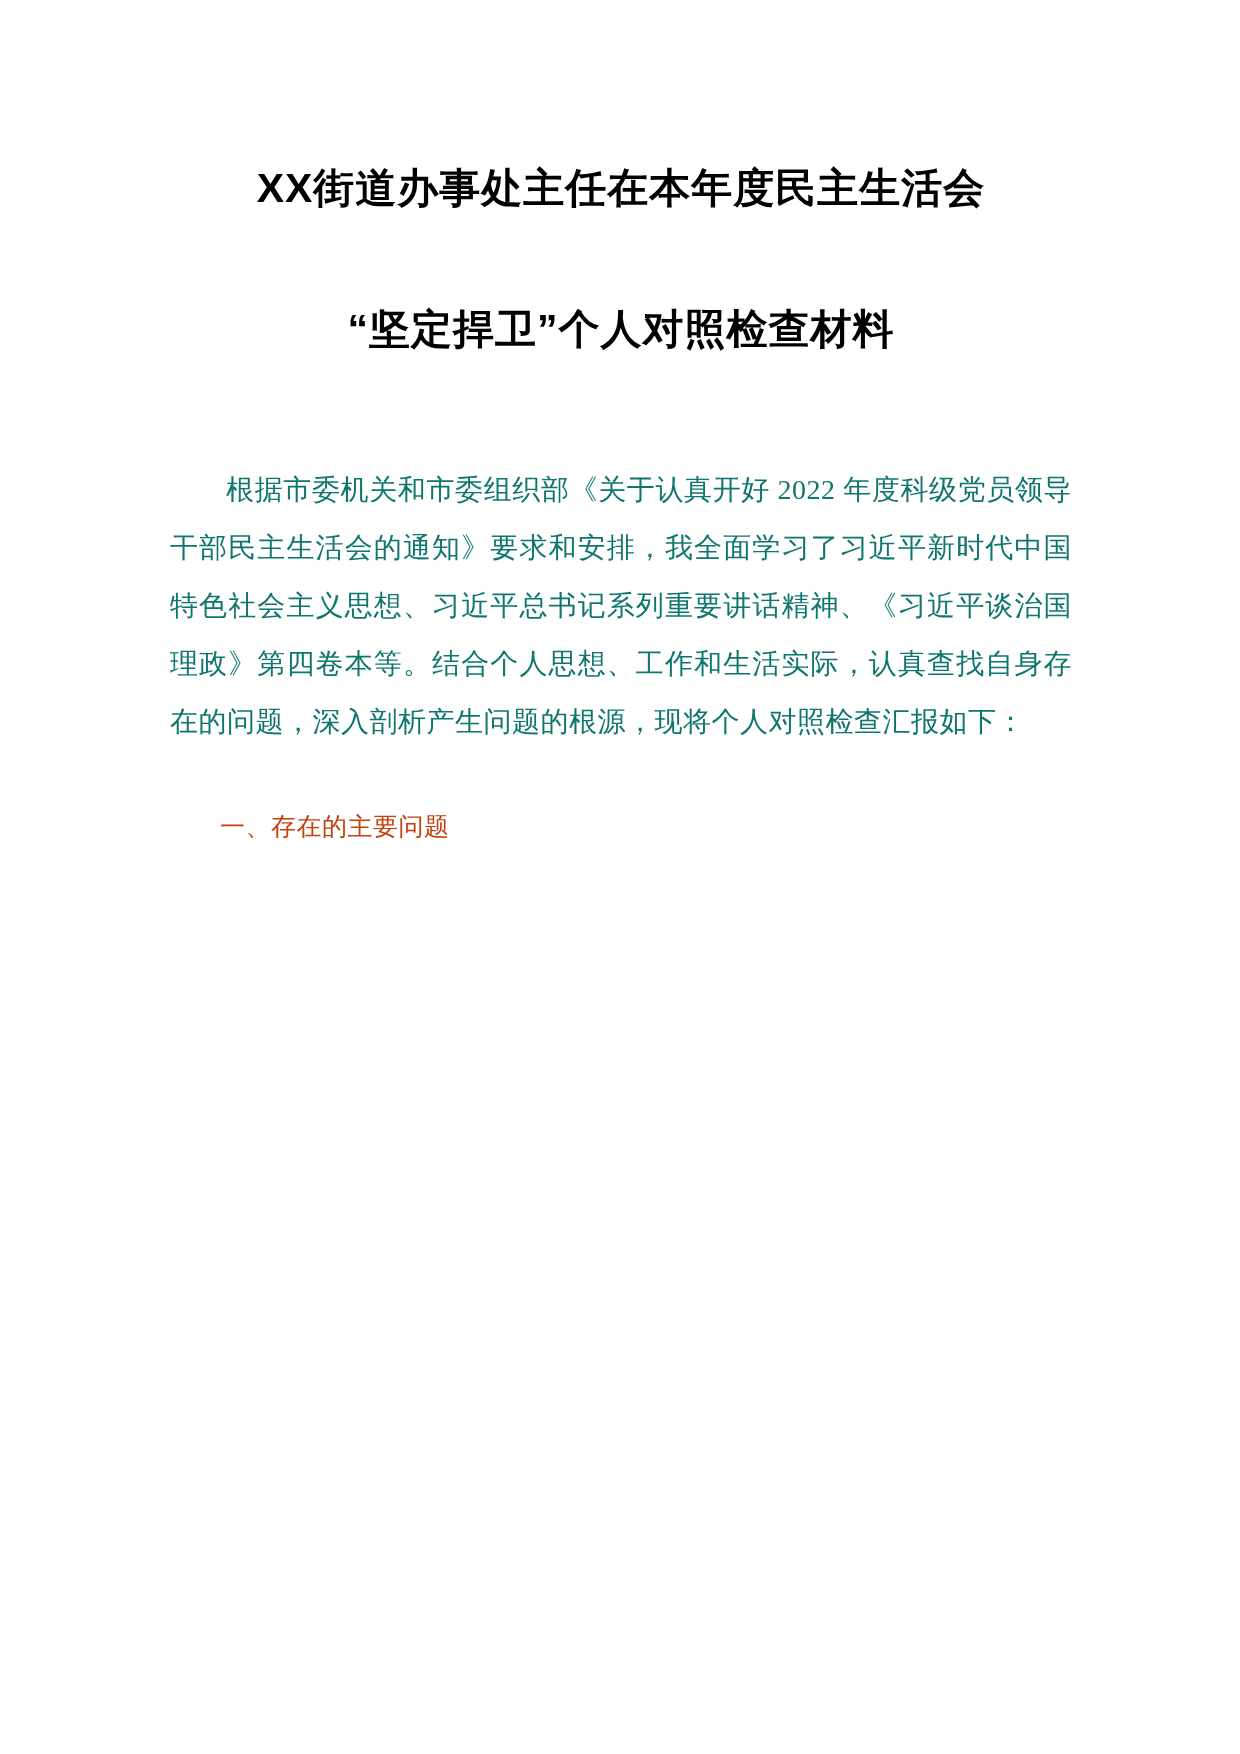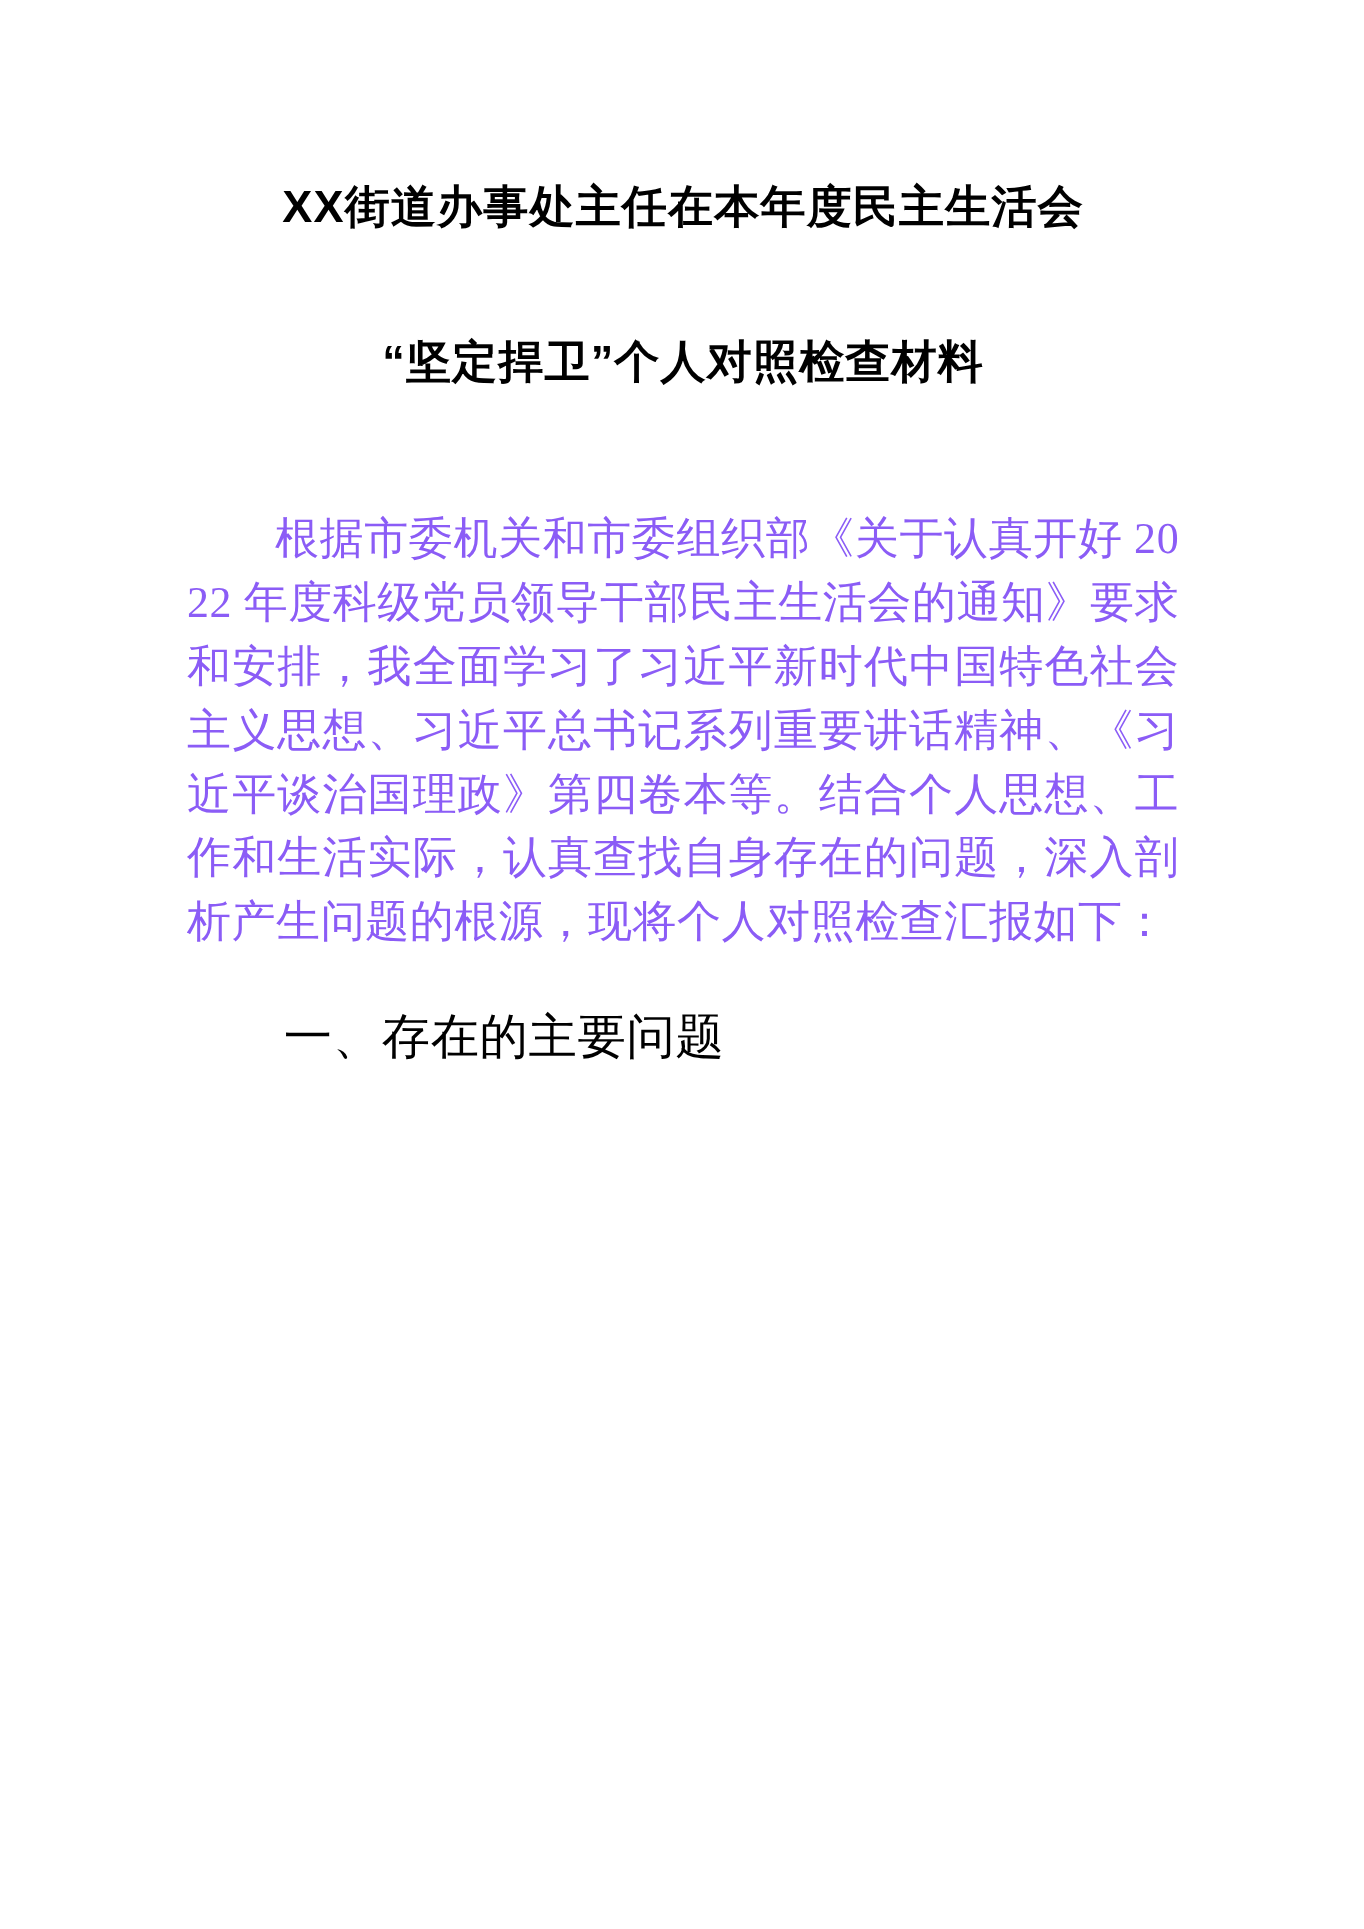--- a/index.html
+++ b/index.html
@@ -27,41 +27,41 @@
     line-height: 1.15;
     text-align: center;
     letter-spacing: 1px;
     color: #000000;
   }
   .doc-title.second {
     margin-top: 94px;
   }
   .para {
     margin: 0;
-    font-size: 40px;
+    font-size: 28px;
     line-height: 58px;
     text-align: justify;
     text-indent: 2em;
     letter-spacing: 0.5px;
     font-weight: normal;
-    color: #8b5cf6;
+    color: #0f766e;
     word-break: break-all;
   }
   .para.first-body {
     margin-top: 108px;
   }
   .section-heading {
     margin: 0;
     margin-top: 47px;
-    font-size: 44px;
+    font-size: 25px;
     line-height: 58px;
     text-indent: 2em;
     font-weight: normal;
     letter-spacing: 0.5px;
-    color: #000000;
+    color: #c2410c;
   }
   .para.after-heading {
     margin-top: 67px;
   }
 </style>
 </head>
 <body>
 
 <div class="page">
   <h1 class="doc-title">XX街道办事处主任在本年度民主生活会</h1>

